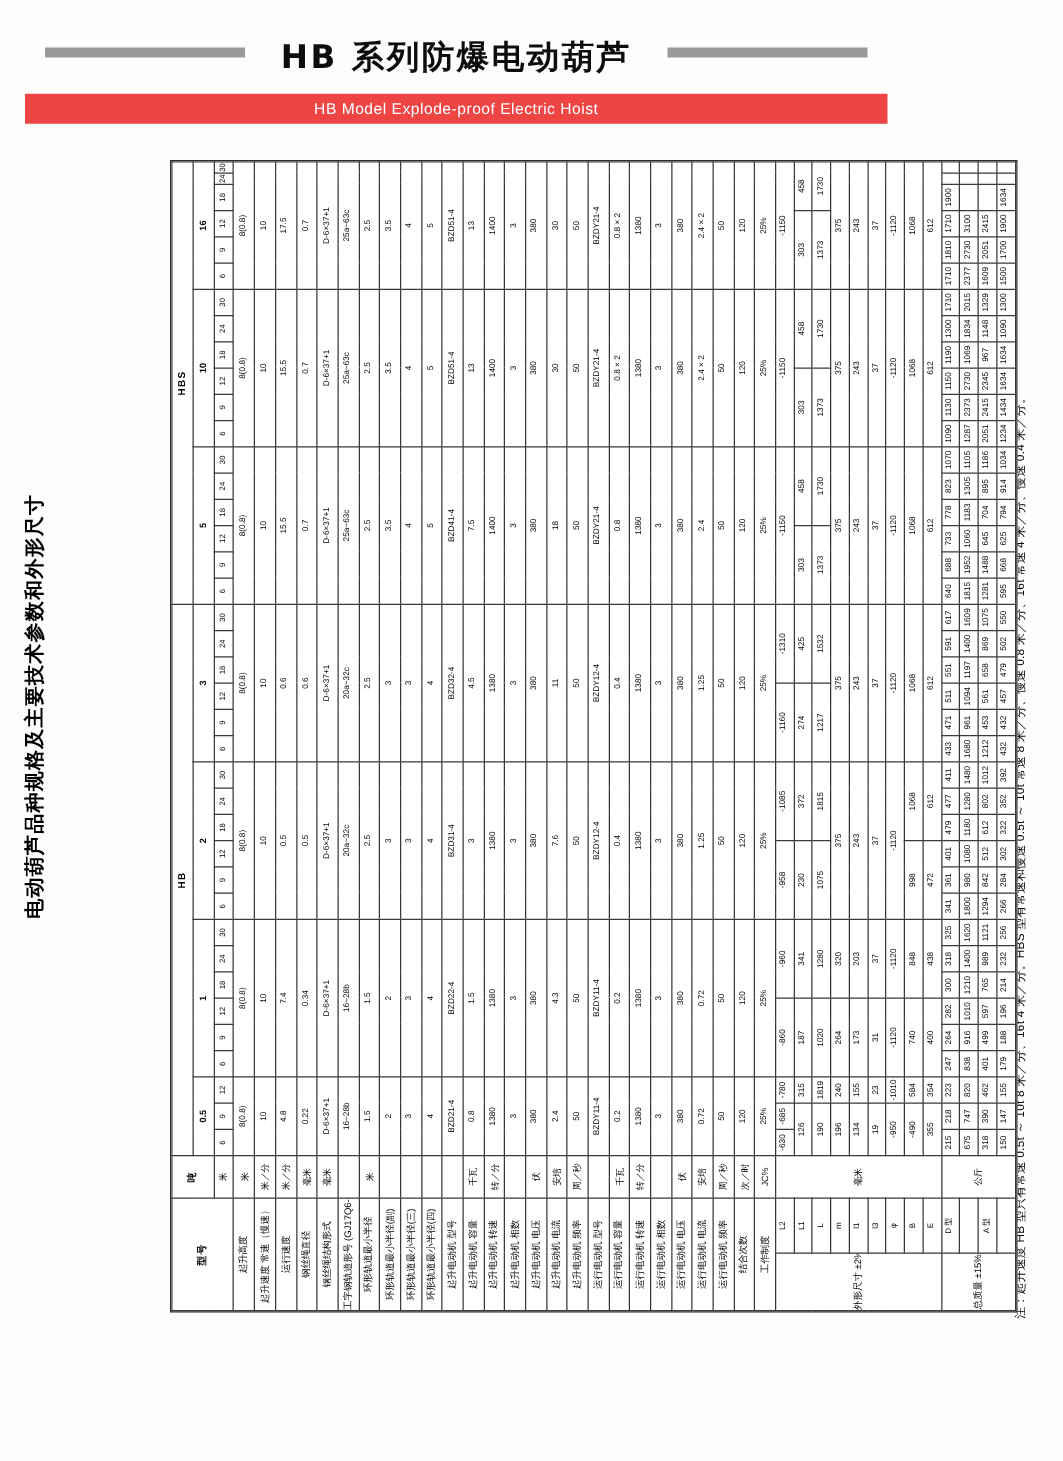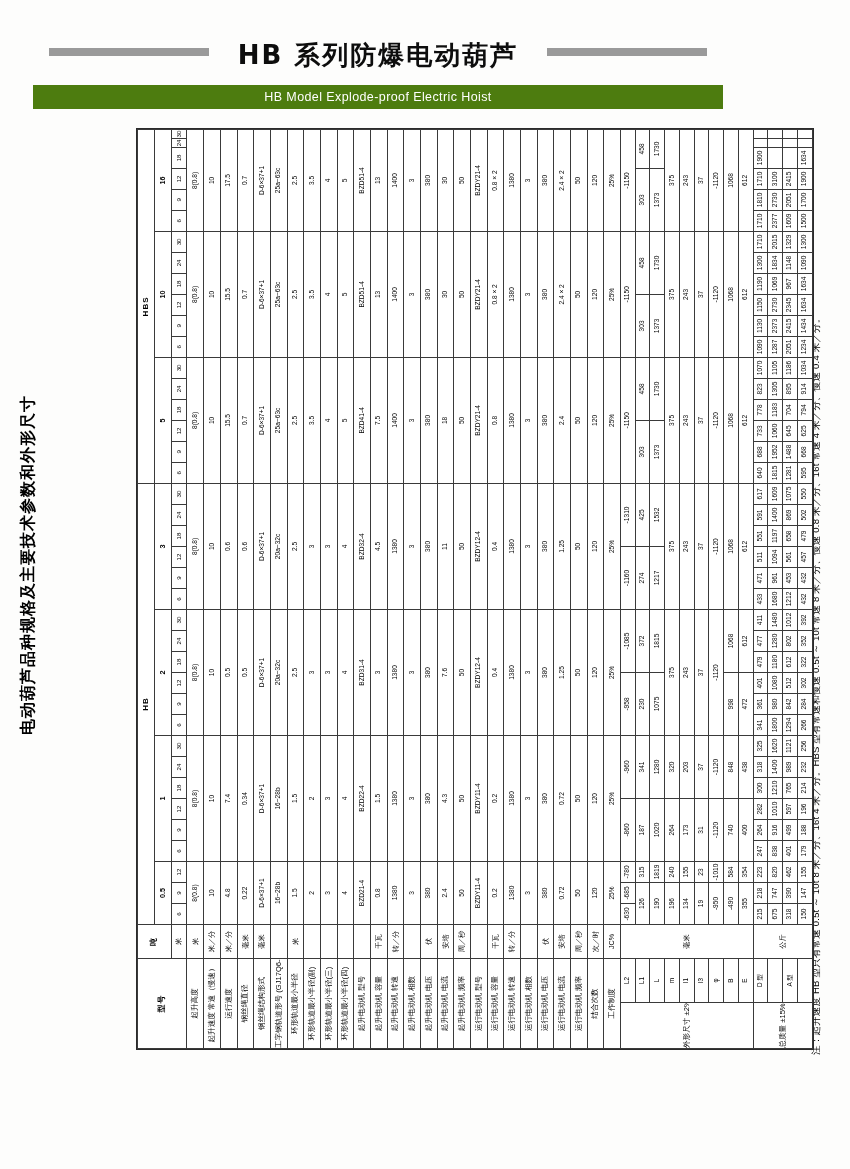--- a/index.html
+++ b/index.html
@@ -1,21 +1,21 @@
 <!DOCTYPE html>
 <html><head>
 <meta charset="utf-8">
 <style>
   html,body{margin:0;padding:0;background:#fdfdfc;}
   body{width:850px;height:1169px;position:relative;font-family:"Liberation Sans",sans-serif;overflow:hidden;}
 
   
-  .hdr-wrap{position:absolute;left:0;top:38px;width:730px;margin-left:13px;}
+  .hdr-wrap{position:absolute;left:0;top:28px;width:730px;}
   .hdr-title{text-align:center;font-size:26px;font-weight:bold;letter-spacing:2px;color:#0d0d0d;font-family:"DejaVu Sans",sans-serif;}
-  .hdr-bar{margin:12px auto 0;width:690px;height:24px;background:#4d7c0f;position:relative;}
+  .hdr-bar{margin:12px auto 0;width:690px;height:24px;background:#ef4444;position:relative;}
   .hdr-bar span{position:absolute;left:0;top:0;width:100%;line-height:24px;text-align:center;color:#fff;font-size:12.5px;letter-spacing:.4px;}
   .hdr-rule-l{position:absolute;left:36px;top:10px;width:160px;height:8px;background:#9a9a9a;}
   .hdr-rule-r{position:absolute;right:36px;top:10px;width:160px;height:8px;background:#9a9a9a;}
 
   
   .vtitle{
     position:absolute;left:18px;top:735px;
     transform-origin:left top;transform:rotate(-90deg);
     font-size:16px;font-weight:bold;letter-spacing:1px;white-space:nowrap;
     font-family:"DejaVu Sans",sans-serif;

